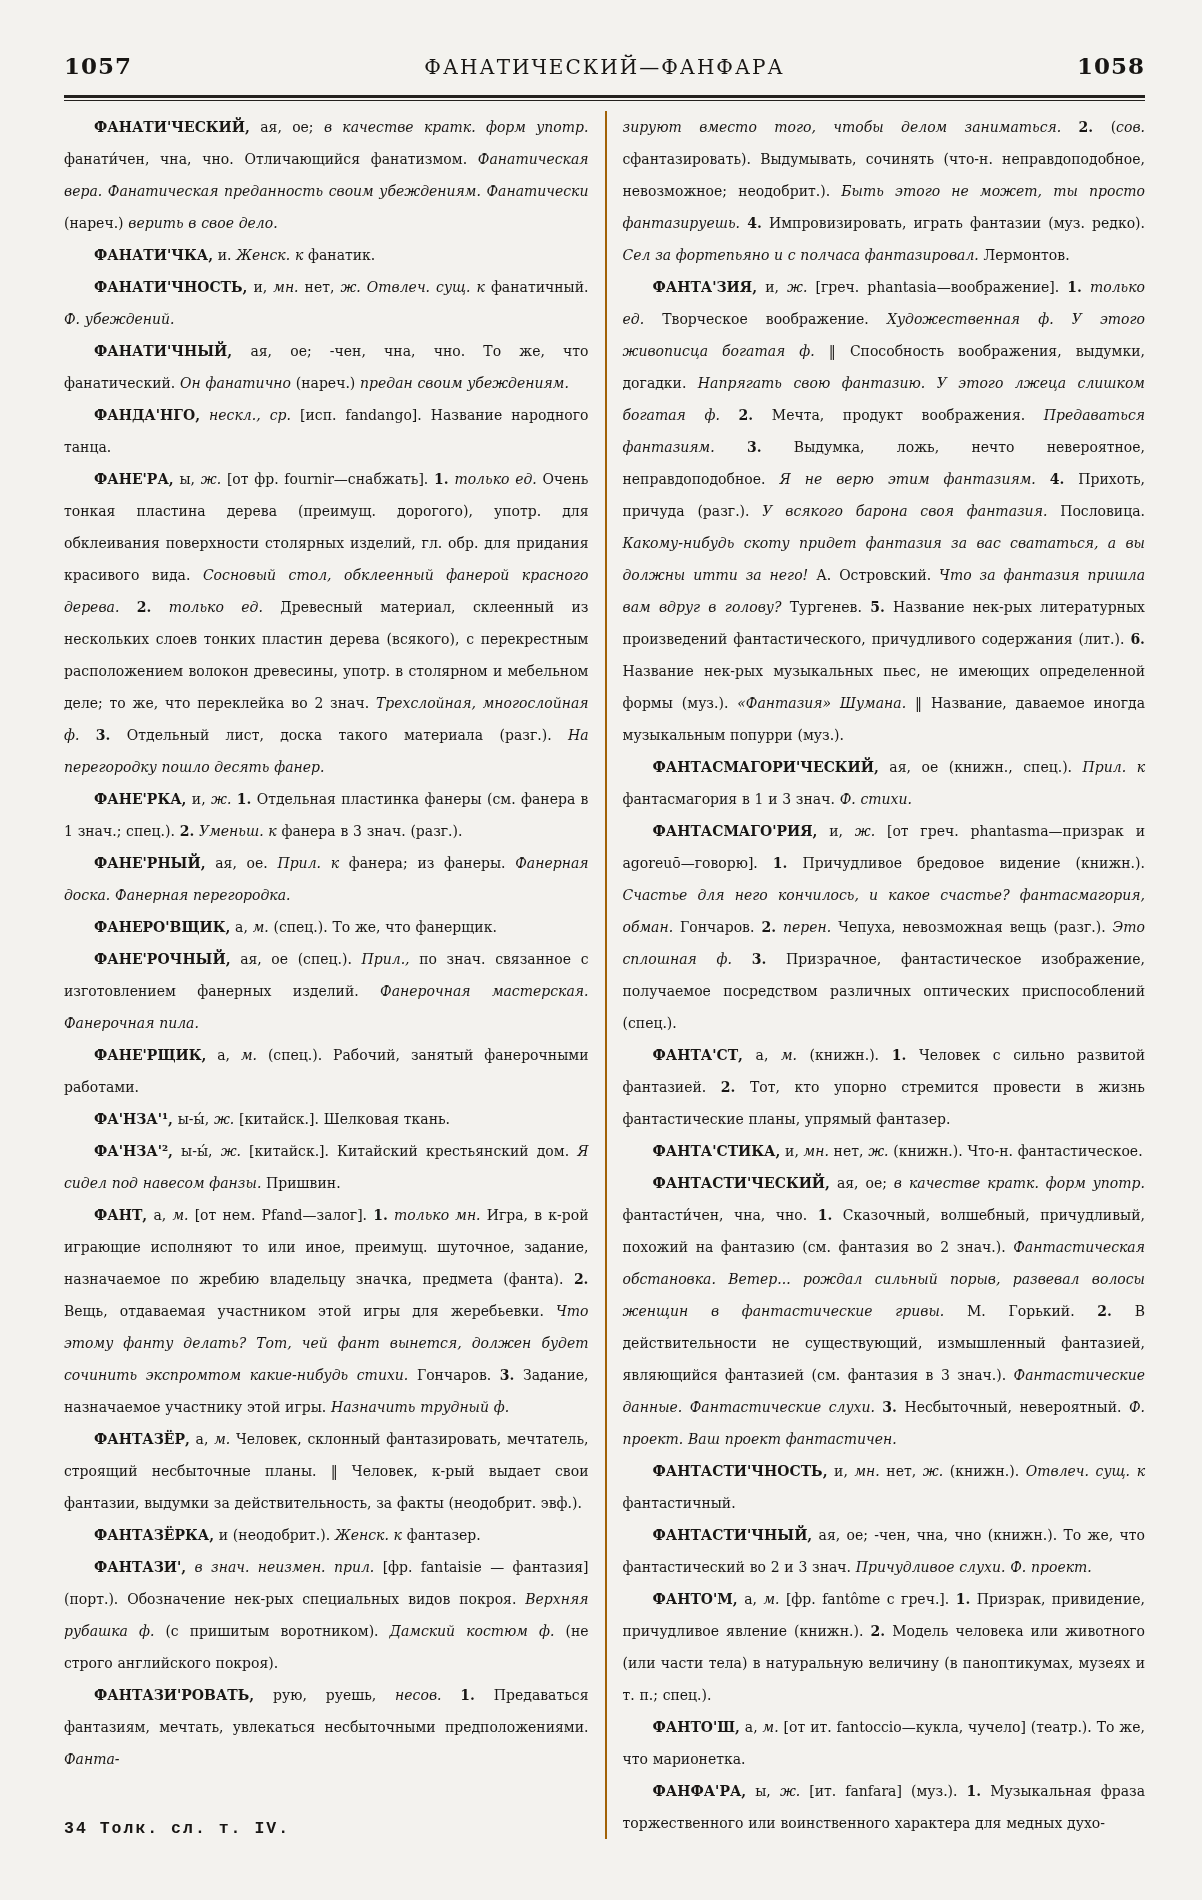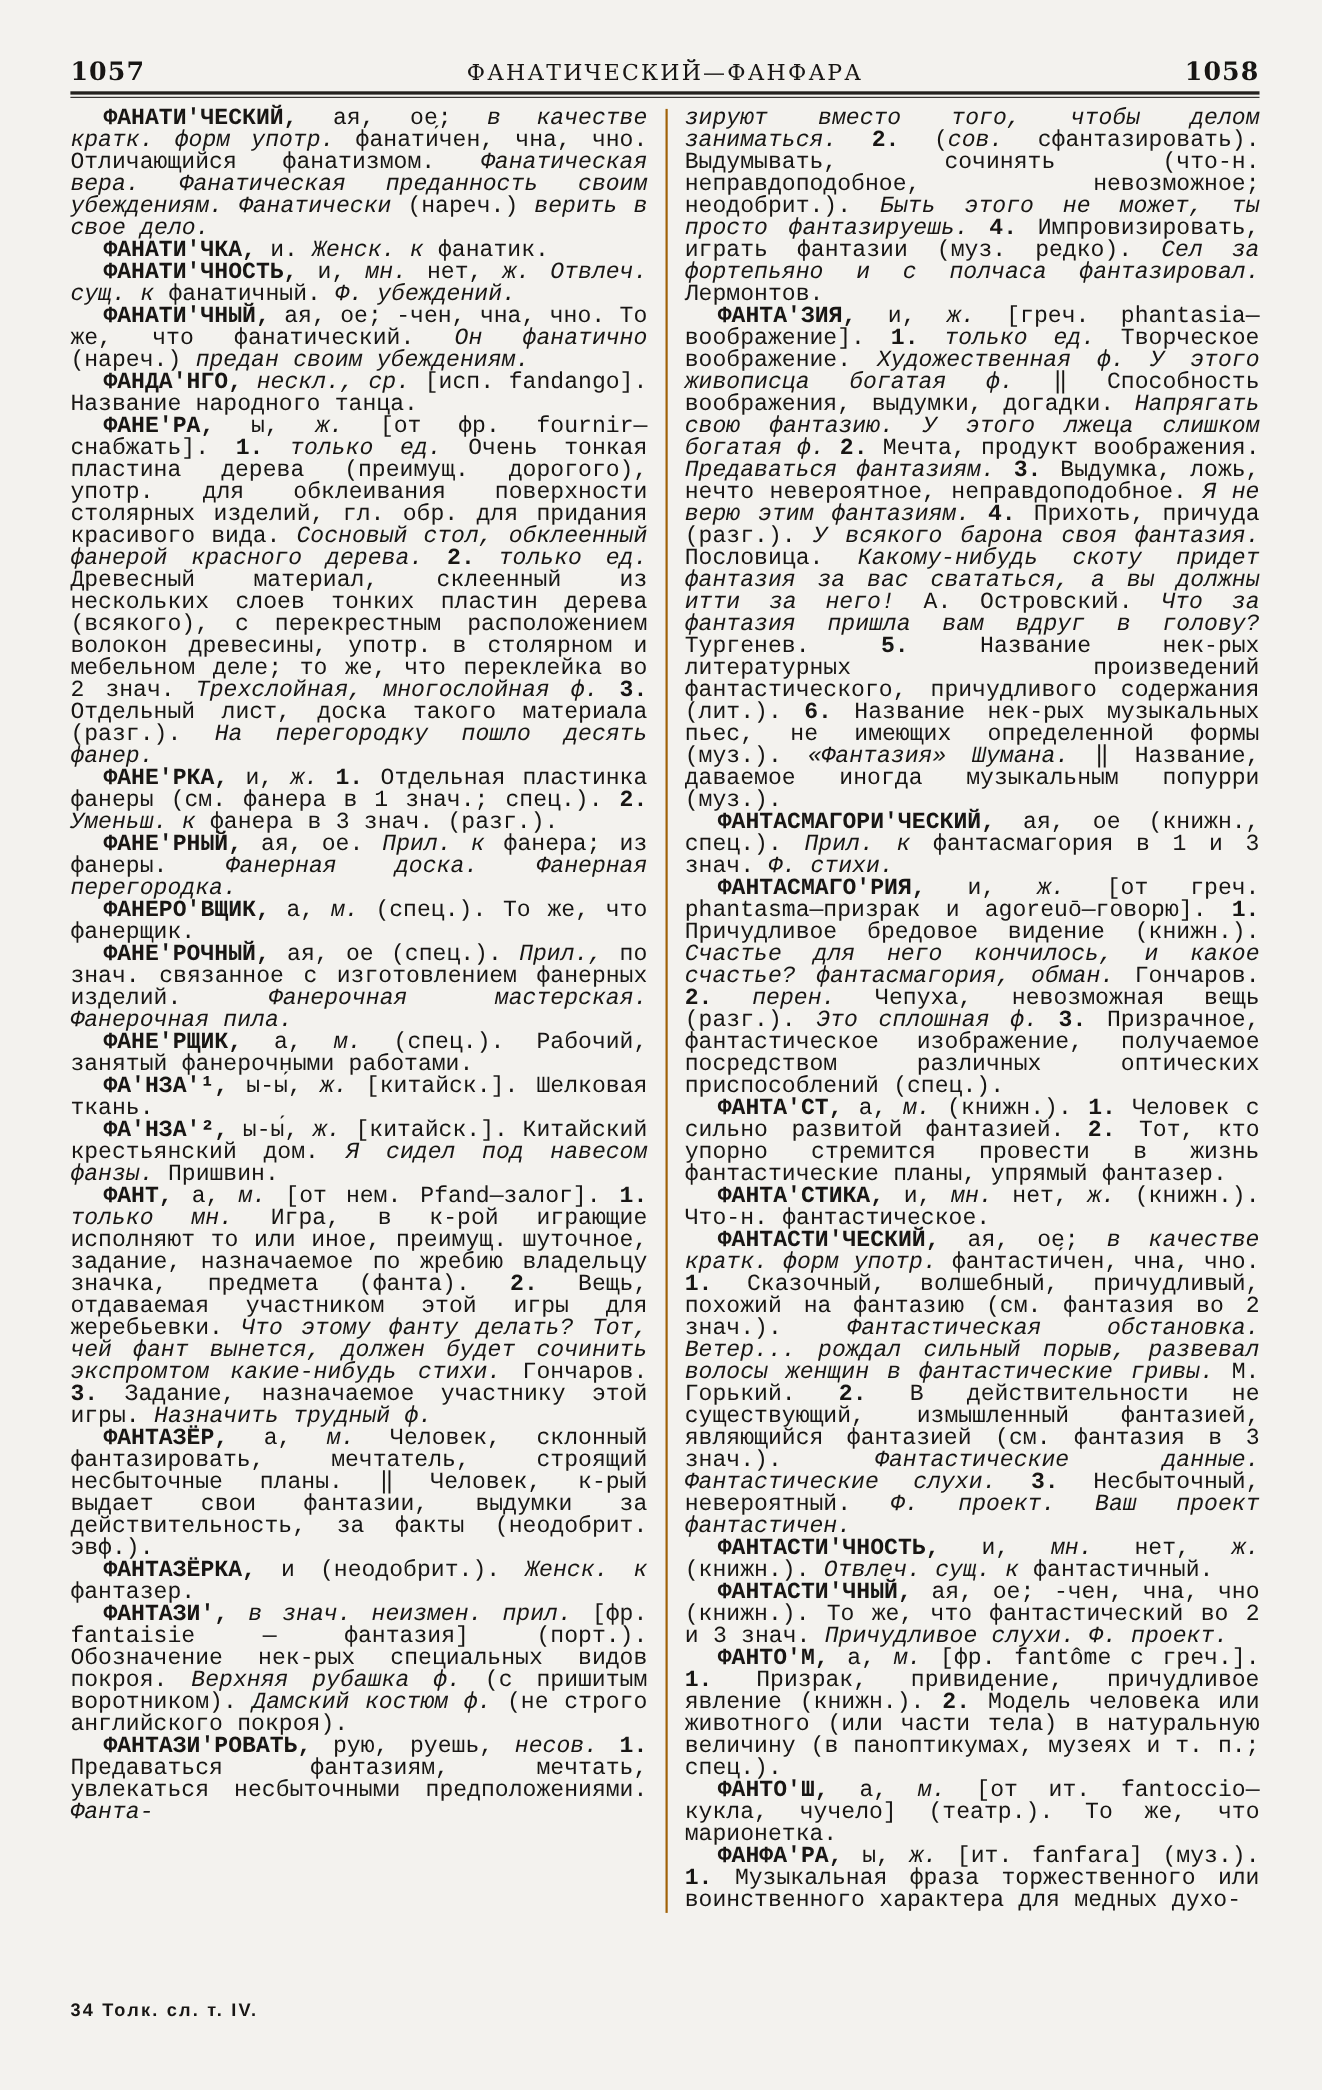--- a/index.html
+++ b/index.html
@@ -5,38 +5,38 @@
   html, body { margin: 0; padding: 0; }
   body {
     width: 1202px; height: 1900px;
     background: #f3f2ee;
     color: #181614;
     font-family: "DejaVu Serif", "Liberation Serif", serif;
     position: relative;
     overflow: hidden;
   }
   .page { position: absolute; inset: 0; padding: 52px 57px 0 64px; box-sizing: border-box; }
-  .header { display: flex; align-items: center; margin-bottom: 4px; }
+  .header { display: flex; align-items: flex-end; margin-bottom: 16px; }
   .page-num { font-weight: bold; font-size: 23px; width: 110px; letter-spacing: 1px; }
   .page-num.right { text-align: right; }
   .running-title { flex: 1; text-align: center; font-weight: normal; font-size: 20px; letter-spacing: 2px; }
   .double-rule { border-top: 3px solid #23211e; border-bottom: 1px solid #23211e; height: 2px; margin-bottom: 10px; }
   .columns { display: flex; align-items: stretch; }
-  .col { width: 50%; box-sizing: border-box; font-size: 21px; line-height: 20px; text-align: justify; font-family: Liberation Mono, monospace; }
+  .col { width: 50%; box-sizing: border-box; font-size: 14px; line-height: 32px; text-align: justify; }
   .col-left  { padding-right: 16px; }
   .col-right { border-left: 2px solid #a16207; padding-left: 16px; }
   .entry { margin: 0; text-indent: 30px; word-spacing: 0.02em; }
   .entry.continuation { text-indent: 0; }
   .hw  { font-weight: bold; }
   .num { font-weight: bold; }
   .it  { font-style: italic; }
   .footer {
     position: absolute; left: 64px; bottom: 62px;
     font-weight: bold; font-size: 16.5px; letter-spacing: 2px;
-    font-family: Liberation Sans, sans-serif;
+    font-family: Liberation Mono, monospace;
   }
 </style>
 </head>
 <body style="background: rgb(243, 242, 238); color: rgb(24, 22, 20);">
 
 <div class="page">
 
   <div class="header">
     <div class="page-num">1057</div>
     <div class="running-title">ФАНАТИЧЕСКИЙ—ФАНФАРА</div>

